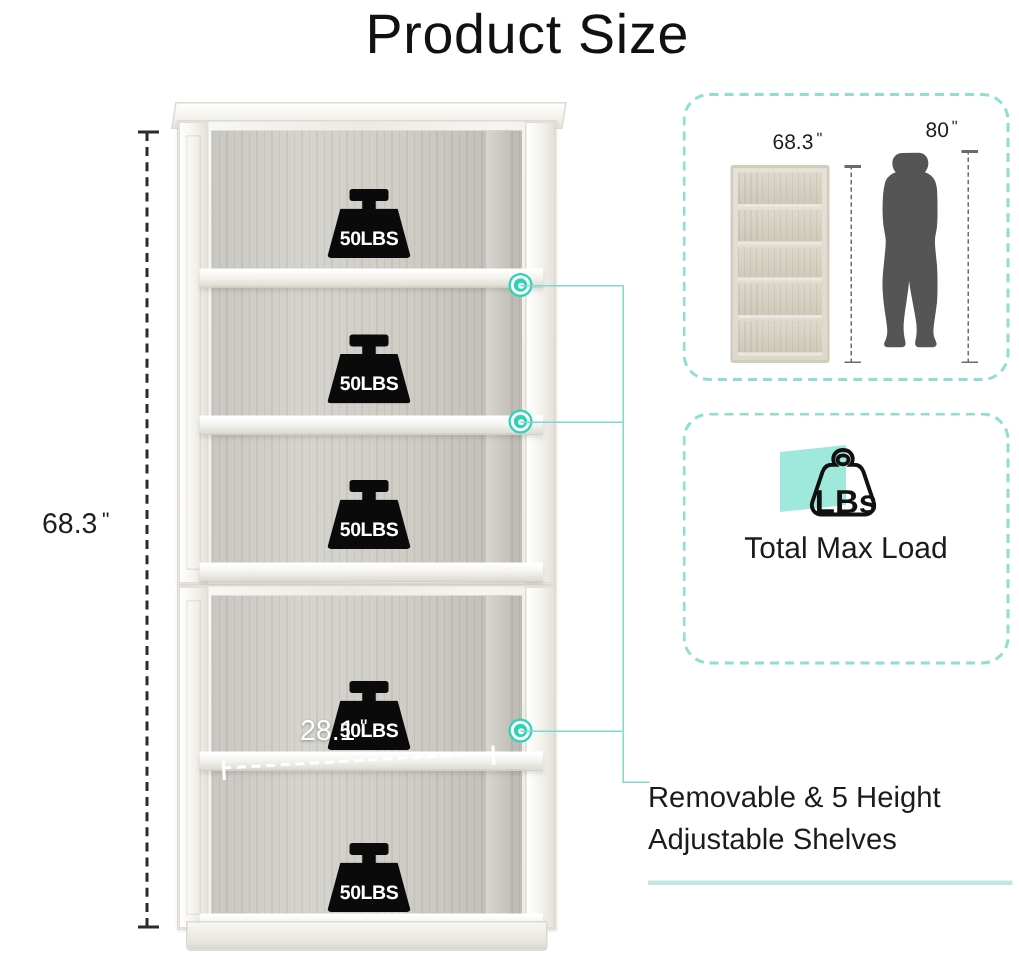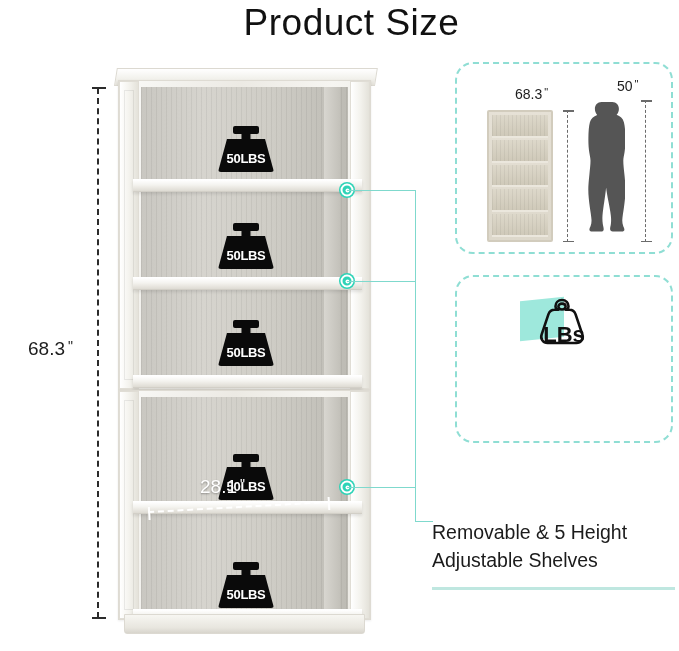--- a/index.html
+++ b/index.html
@@ -354,32 +354,33 @@
     <div class="cell"></div>
     <div class="cell"></div>
   </div>
   <div id="mini-shelf-dim"></div>
   <div id="mini-shelf-label"><span>68.3</span><span class="unit">"</span></div>
 
   <svg id="person" viewBox="0 0 46 142">
     <path fill="#555555" d="M22.5 2c-4 0-6.6 3-6.6 7 0 2.4 1 4.6 2.3 5.9-3.6 1.2-6.3 3.7-7.3 7.4-1.1 4-1.4 9.5-1.5 15.6-.1 5.2.2 10.4.9 14.6.5 3.2 1.2 5.6 1.2 8.3 0 3.6-.6 8.6-1.1 13.6-.6 5.6-1.1 11.2-1.1 15.2 0 5.4.7 11.6 1.5 17.4.7 5 1.5 9.6 1.7 12.9.1 2.2-.2 4.3-.9 6.1-.5 1.3-1.2 2.3-1.2 3.5 0 1.4 1.1 2 2.6 2h9.1c1.6 0 2.6-.8 2.6-2.3 0-1.8-.6-3.3-.9-5.3-.4-2.4-.5-5.3-.3-8.4.3-4.4 1.1-9.3 1.8-14.1.8-5.4 1.5-10.5 1.8-14 .4 3.6 1.3 8.6 2.3 13.9.9 4.8 1.9 9.6 2.4 13.9.4 3.2.4 6.1.1 8.5-.2 2-.8 3.5-.8 5.3 0 1.6 1 2.5 2.6 2.5h9.1c1.5 0 2.6-.7 2.6-2.1 0-1.2-.7-2.2-1.2-3.5-.7-1.8-1-3.9-.9-6.1.2-3.3 1-7.9 1.7-12.9.8-5.8 1.5-12 1.5-17.4 0-4-.5-9.6-1.1-15.2-.5-5-1.1-10-1.1-13.6 0-2.7.7-5.1 1.2-8.3.7-4.2 1-9.4.9-14.6-.1-6.1-.4-11.6-1.5-15.6-1-3.7-3.7-6.2-7.3-7.4 1.3-1.3 2.3-3.5 2.3-5.9 0-4-2.6-7-6.6-7z"></path>
   </svg>
   <div id="person-dim"></div>
-  <div id="person-label"><span>50</span><span class="unit">"</span></div>
+  <div id="person-label"><span>80</span><span class="unit">"</span></div>
 </div>
 
 <div class="panel" id="panel-load">
   <div id="lbs-icon-wrap">
     <div id="lbs-accent"></div>
     <svg viewBox="0 0 92 58" width="92" height="58" style="position:absolute;left:0;top:0;">
       <path d="M44 9 C40 9 37.5 11.8 37.5 15.2 C37.5 16.6 38 17.9 38.8 18.8 L36.6 18.8 C33.6 18.8 31.4 20.6 30.4 23.4 L23.6 43.6 C22.2 47.8 25 52 29.6 52 L58.4 52 C63 52 65.8 47.8 64.4 43.6 L57.6 23.4 C56.6 20.6 54.4 18.8 51.4 18.8 L49.2 18.8 C50 17.9 50.5 16.6 50.5 15.2 C50.5 11.8 48 9 44 9 Z M44 12.6 C46.2 12.6 47.6 13.8 47.6 15.5 C47.6 17.2 46.2 18.5 44 18.5 C41.8 18.5 40.4 17.2 40.4 15.5 C40.4 13.8 41.8 12.6 44 12.6 Z" fill="none" stroke="#111111" stroke-width="2.6"></path>
     </svg>
     <div style="position:absolute;left:0;right:0;top:31px;text-align:center;font-size:22px;font-weight:700;color:#111;">LBs</div>
   </div>
   <div id="load-text">
+    <div>Total Max Load</div>
   </div>
 </div>
 
 <div id="feature-caption">
   <div>Removable &amp; 5 Height</div>
   <div>Adjustable Shelves</div>
 </div>
 <div id="feature-underline"></div>
 
 </body></html>

